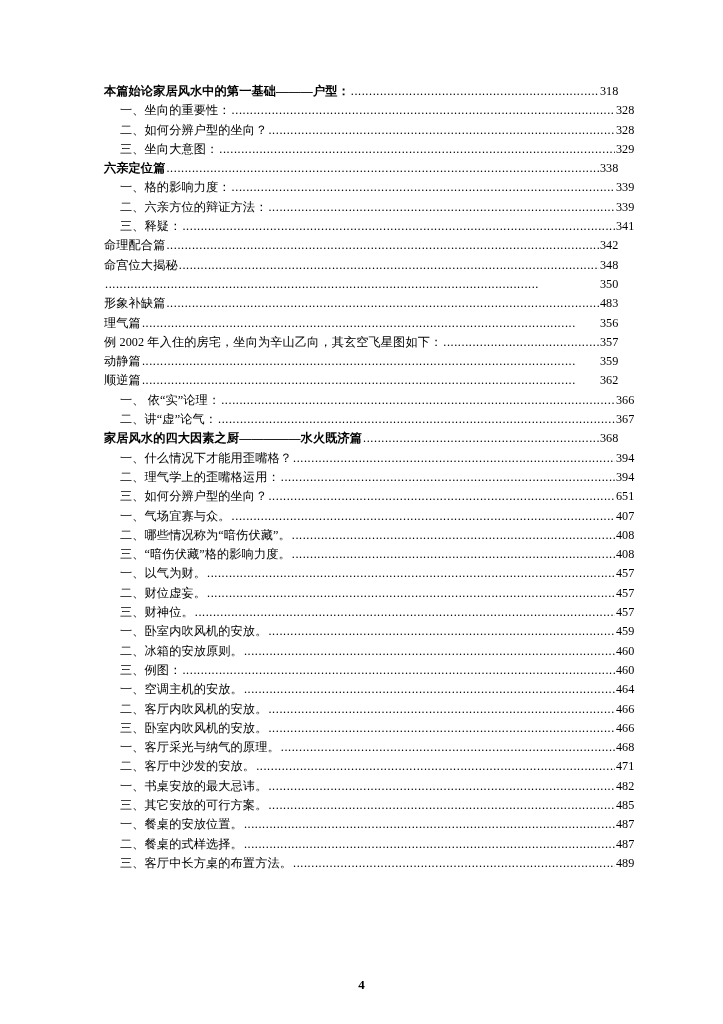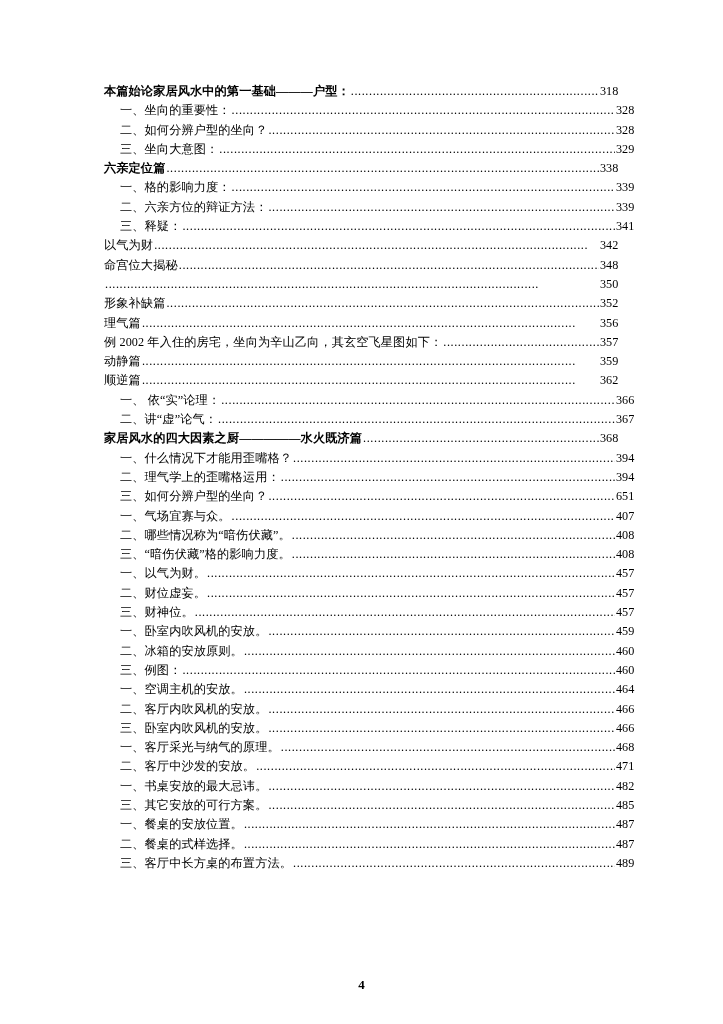--- a/index.html
+++ b/index.html
@@ -113,37 +113,37 @@
         <span class="label">二、六亲方位的辩证方法：</span>
         <span class="leader">.......................................................................................................................</span>
         <span class="page-num">339</span>
       </div>
       <div class="toc-entry lvl1">
         <span class="label">三、释疑：</span>
         <span class="leader">.......................................................................................................................</span>
         <span class="page-num">341</span>
       </div>
       <div class="toc-entry lvl0">
-        <span class="label">以气为财</span>
+        <span class="label">命理配合篇</span>
         <span class="leader">.......................................................................................................................</span>
         <span class="page-num">342</span>
       </div>
       <div class="toc-entry lvl0">
         <span class="label">命宫位大揭秘</span>
         <span class="leader">.......................................................................................................................</span>
         <span class="page-num">348</span>
       </div>
       <div class="toc-entry lvl0">
         <span class="leader">.......................................................................................................................</span>
         <span class="page-num">350</span>
       </div>
       <div class="toc-entry lvl0">
         <span class="label">形象补缺篇</span>
         <span class="leader">.......................................................................................................................</span>
-        <span class="page-num">352</span>
+        <span class="page-num">483</span>
       </div>
       <div class="toc-entry lvl0">
         <span class="label">理气篇</span>
         <span class="leader">.......................................................................................................................</span>
         <span class="page-num">356</span>
       </div>
       <div class="toc-entry lvl0">
         <span class="label">例 2002 年入住的房宅，坐向为辛山乙向，其玄空飞星图如下：</span>
         <span class="leader">.......................................................................................................................</span>
         <span class="page-num">357</span>

